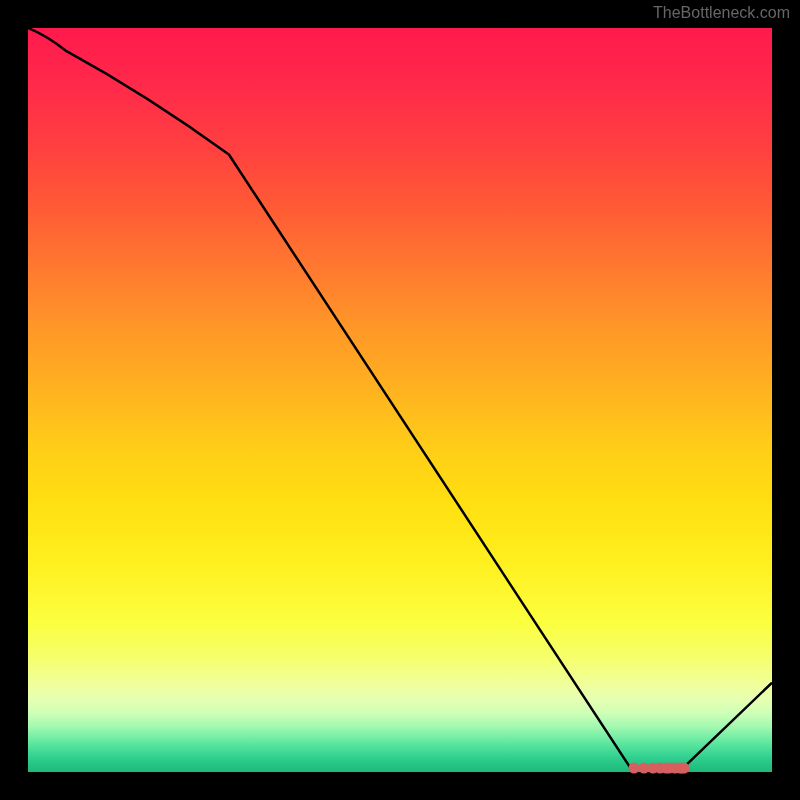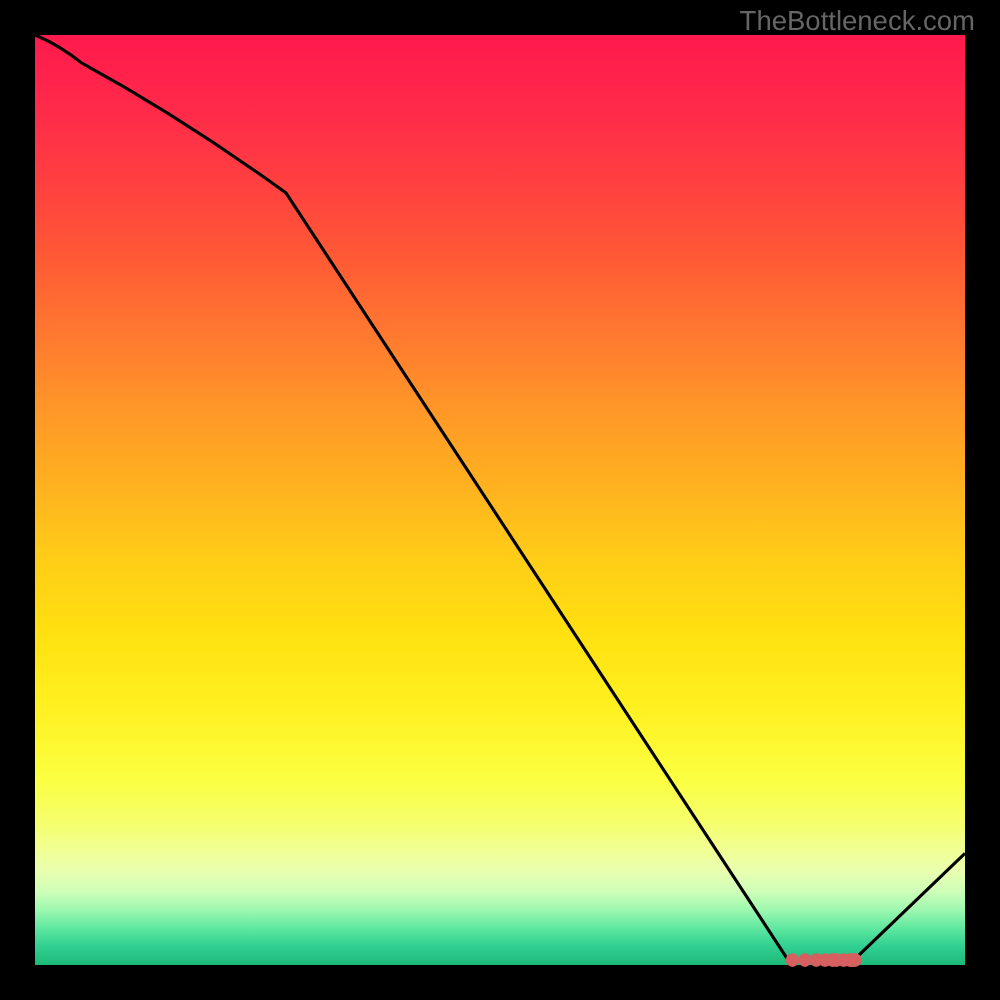--- a/index.html
+++ b/index.html
@@ -8,23 +8,23 @@
     width: 800px;
     height: 800px;
     background: #000;
     position: relative;
     font-family: Arial, sans-serif;
     overflow: hidden;
   }
   .watermark {
     position: absolute;
     top: 4px;
-    right: 20px;
+    right: 10px;
     color: #666;
-    font-size: 22px;
+    font-size: 16px;
     font-weight: 500;
     z-index: 10;
   }
   .plot-area {
     position: absolute;
     left: 28px;
     top: 28px;
     width: 744px;
     height: 744px;
     background: linear-gradient(to bottom,

